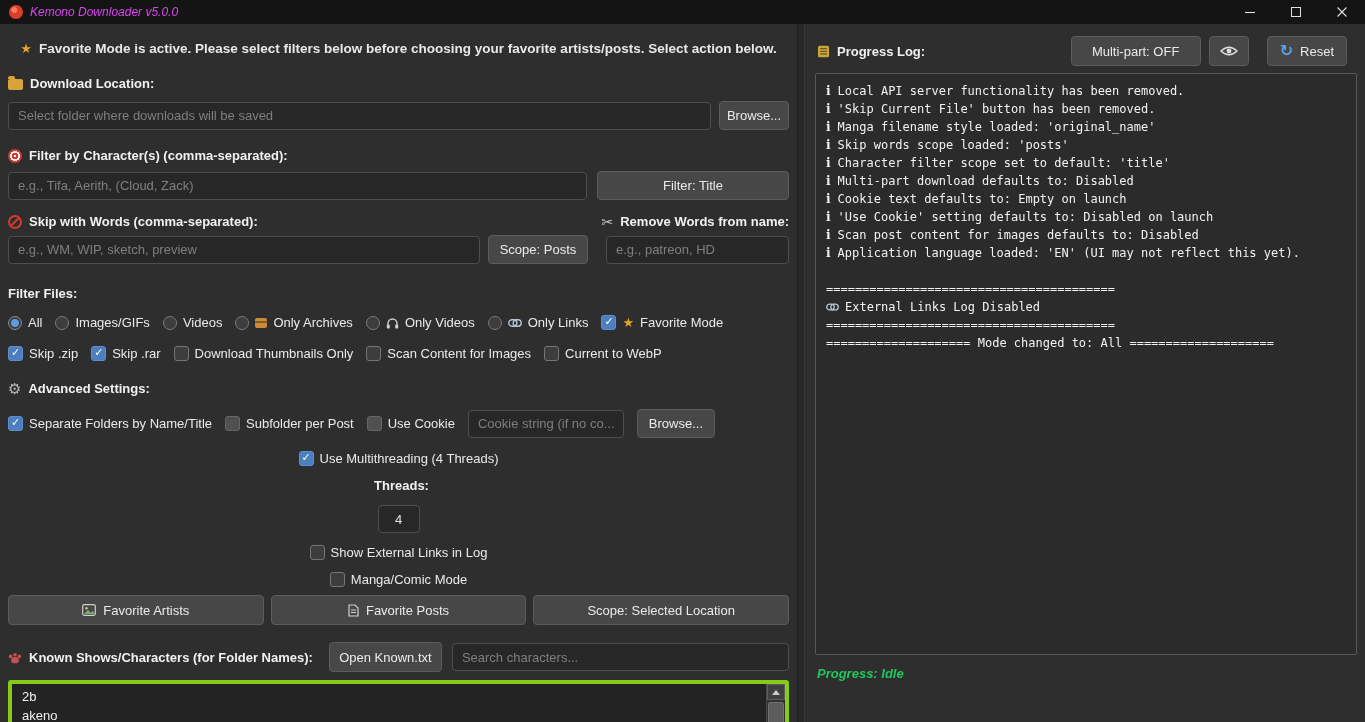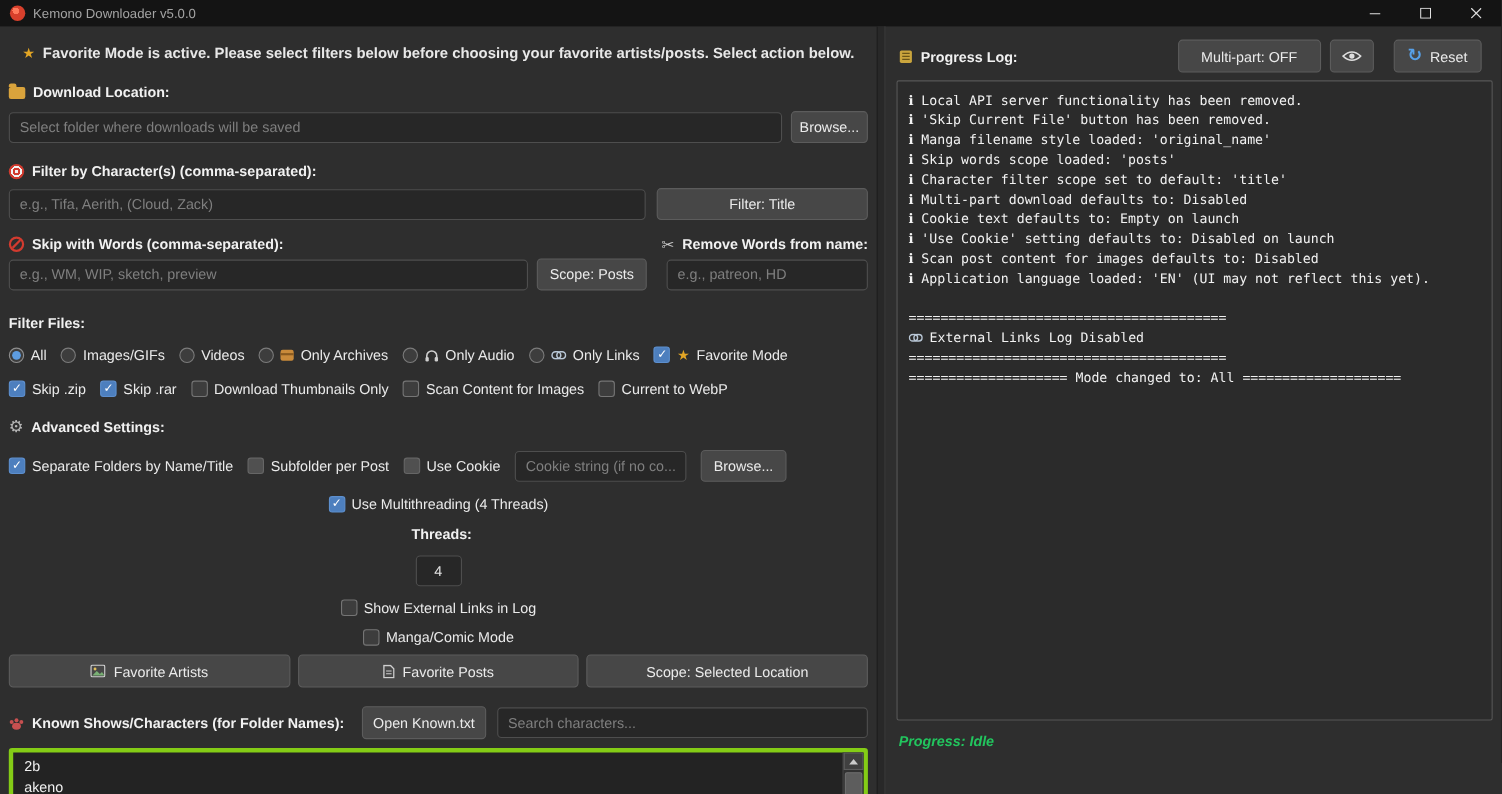--- a/index.html
+++ b/index.html
@@ -3,21 +3,21 @@
 <meta charset="utf-8">
 <style>
   html,body{margin:0;padding:0;background:#1e1e1e;}
   .app{width:1365px;height:722px;overflow:hidden;position:relative;background:#2e2e2e;
        font-family:"Liberation Sans","DejaVu Sans",sans-serif;color:#e8e8e8;font-size:13px;}
 
   
   .titlebar{height:24px;background:#141414;display:flex;align-items:center;padding-left:9px;gap:7px;}
   .app-icon{width:14px;height:14px;border-radius:50%;flex:none;
             background:radial-gradient(circle at 38% 35%,#ff7a5c 0 3px,#d8402c 3px 70%,#a32a1c 100%);}
-  .app-title{font-size:12px;color:#a3a3a3;}
+  .app-title{font-size:12px;color:#d946ef;font-style:italic;}
   .win-controls{margin-left:auto;display:flex;height:100%;}
   .win-btn{width:46px;height:100%;display:flex;align-items:center;justify-content:center;}
 
   
   .main{display:flex;height:698px;}
   .left{width:797px;box-sizing:border-box;padding:0 8px;flex:none;}
   .splitter{width:8px;flex:none;background:#282828;border-left:1px solid #1e1e1e;border-right:1px solid #3a3a3a;box-sizing:border-box;}
   .right{flex:1;min-width:0;}
 
   
@@ -187,21 +187,21 @@
         </label>
         <label class="radio-item">
           <span class="radio"></span>
           <span class="ico">
               <svg width="13" height="12" viewBox="0 0 13 12">
                 <path d="M2 9 V6.5 a4.5 4.5 0 0 1 9 0 V9" fill="none" stroke="#cfcfcf" stroke-width="1.4"></path>
                 <rect x="0.8" y="7.6" width="3" height="4" rx="1.2" fill="#cfcfcf"></rect>
                 <rect x="9.2" y="7.6" width="3" height="4" rx="1.2" fill="#cfcfcf"></rect>
               </svg>
             </span>
-          <span>Only Audio</span>
+          <span>Only Videos</span>
         </label>
         <label class="radio-item">
           <span class="radio"></span>
           <span class="ico">
               <svg width="14" height="8" viewBox="0 0 14 8">
                 <rect x="0.8" y="0.8" width="8" height="6.4" rx="3.2" fill="none" stroke="#b9c7d6" stroke-width="1.4"></rect>
                 <rect x="5.2" y="0.8" width="8" height="6.4" rx="3.2" fill="none" stroke="#b9c7d6" stroke-width="1.4"></rect>
               </svg>
             </span>
           <span>Only Links</span>

